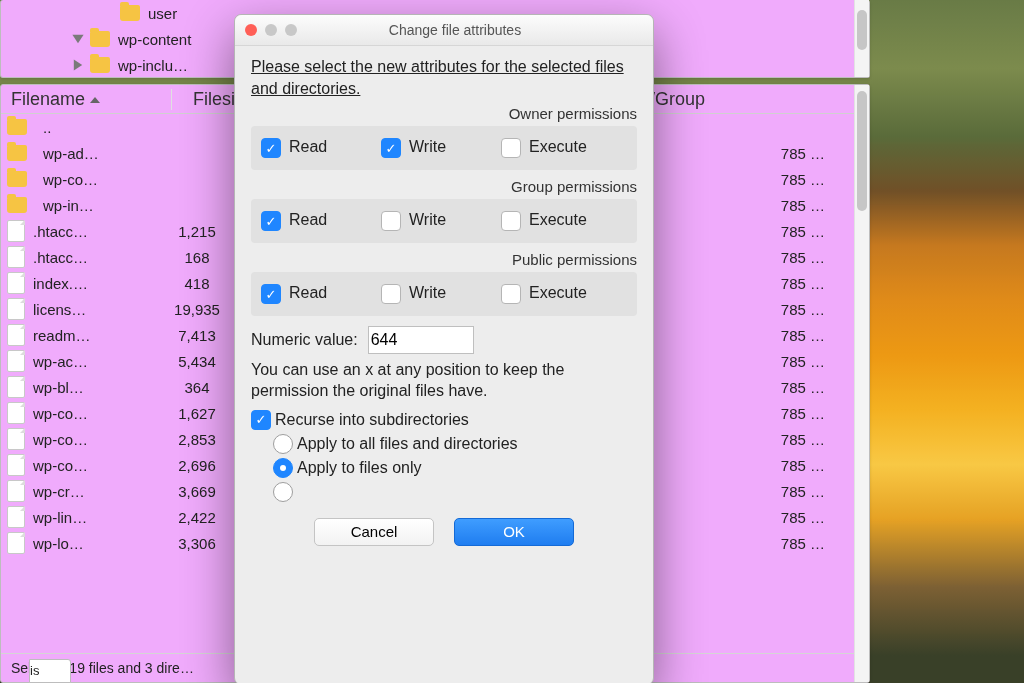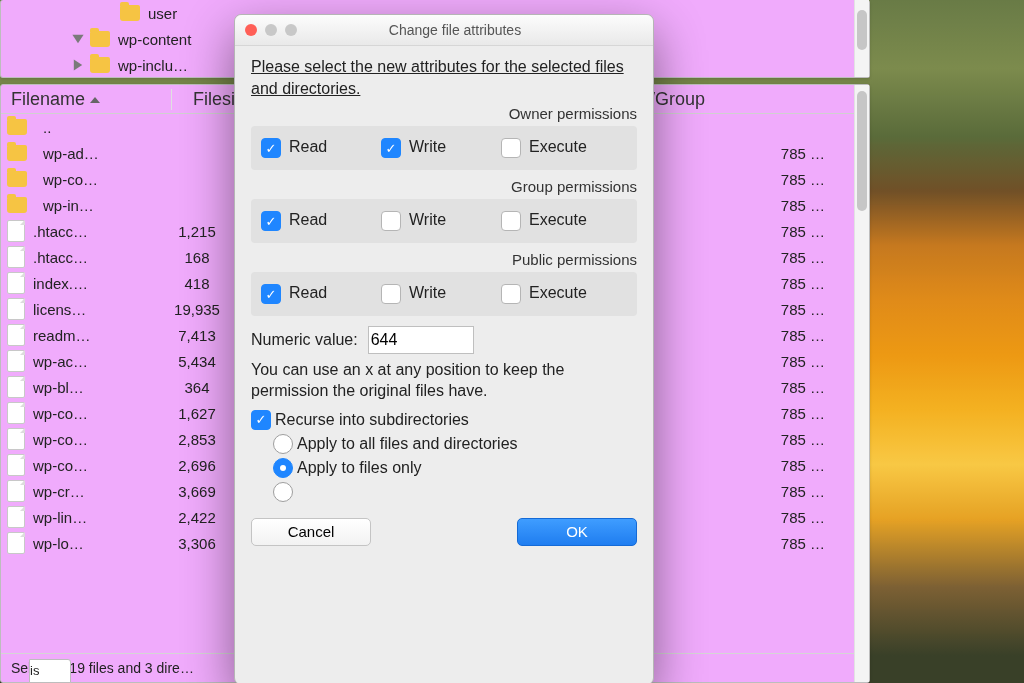--- a/index.html
+++ b/index.html
@@ -57,21 +57,21 @@
 .cbx.on{background:#1f86ff;border-color:#1f86ff;}
 .cbx.on:after{content:"✓";}
 .num-row{display:flex;align-items:center;gap:10px;margin:10px 0 6px 0;}
 .num-row input{width:100px;height:24px;border:1px solid #bfbfbf;background:#fff;font-size:16px;}
 .hint{line-height:1.3;margin-bottom:8px;}
 .opt-row{display:flex;align-items:center;gap:4px;margin:4px 0 4px 0;}
 .opt-sub{margin-left:22px;}
 .radio{width:18px;height:18px;border-radius:50%;border:1px solid #9e9e9e;background:#fff;display:flex;align-items:center;justify-content:center;}
 .radio.on{border-color:#1f86ff;background:#1f86ff;}
 .radio.on:after{content:"";width:6px;height:6px;border-radius:50%;background:#fff;}
-#btn-row{display:flex;justify-content:space-between;gap:20px;margin-top:16px;}
+#btn-row{display:flex;justify-content:center;gap:20px;margin-top:16px;}
 #btn-row button{width:120px;height:28px;border-radius:5px;font-size:15px;}
 #cancel-btn{background:linear-gradient(#ffffff,#f2f2f2);border:1px solid #c4c4c4;}
 #ok-btn{background:linear-gradient(#3f9dff,#1f7df0);border:1px solid #146ad6;color:#fff;}
 </style>
 </head>
 <body>
 
 <div id="desktop"></div>
 
 <div class="pane" id="tree-pane">

